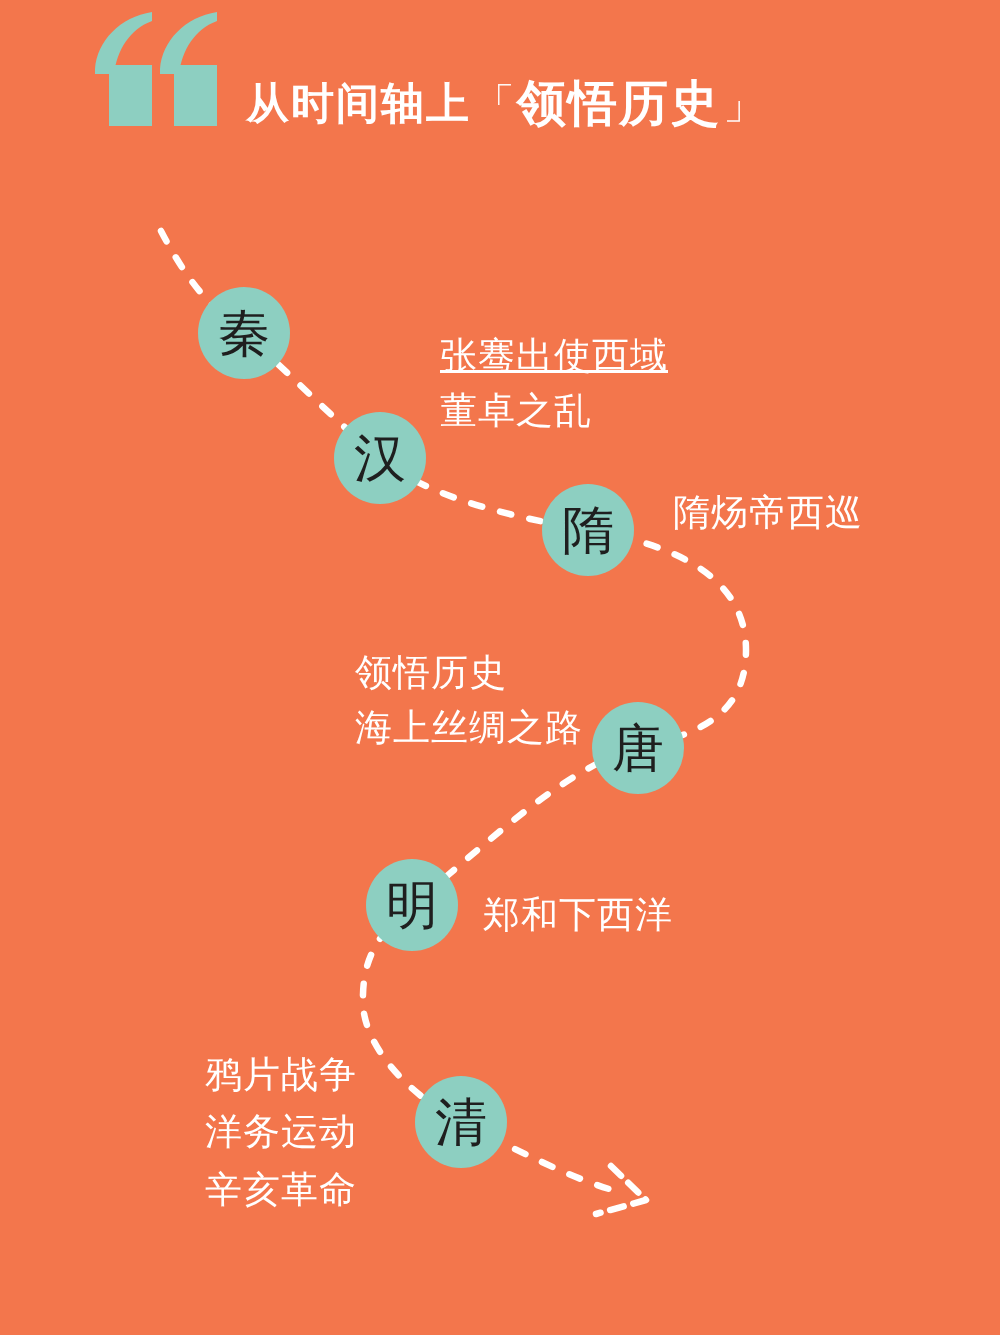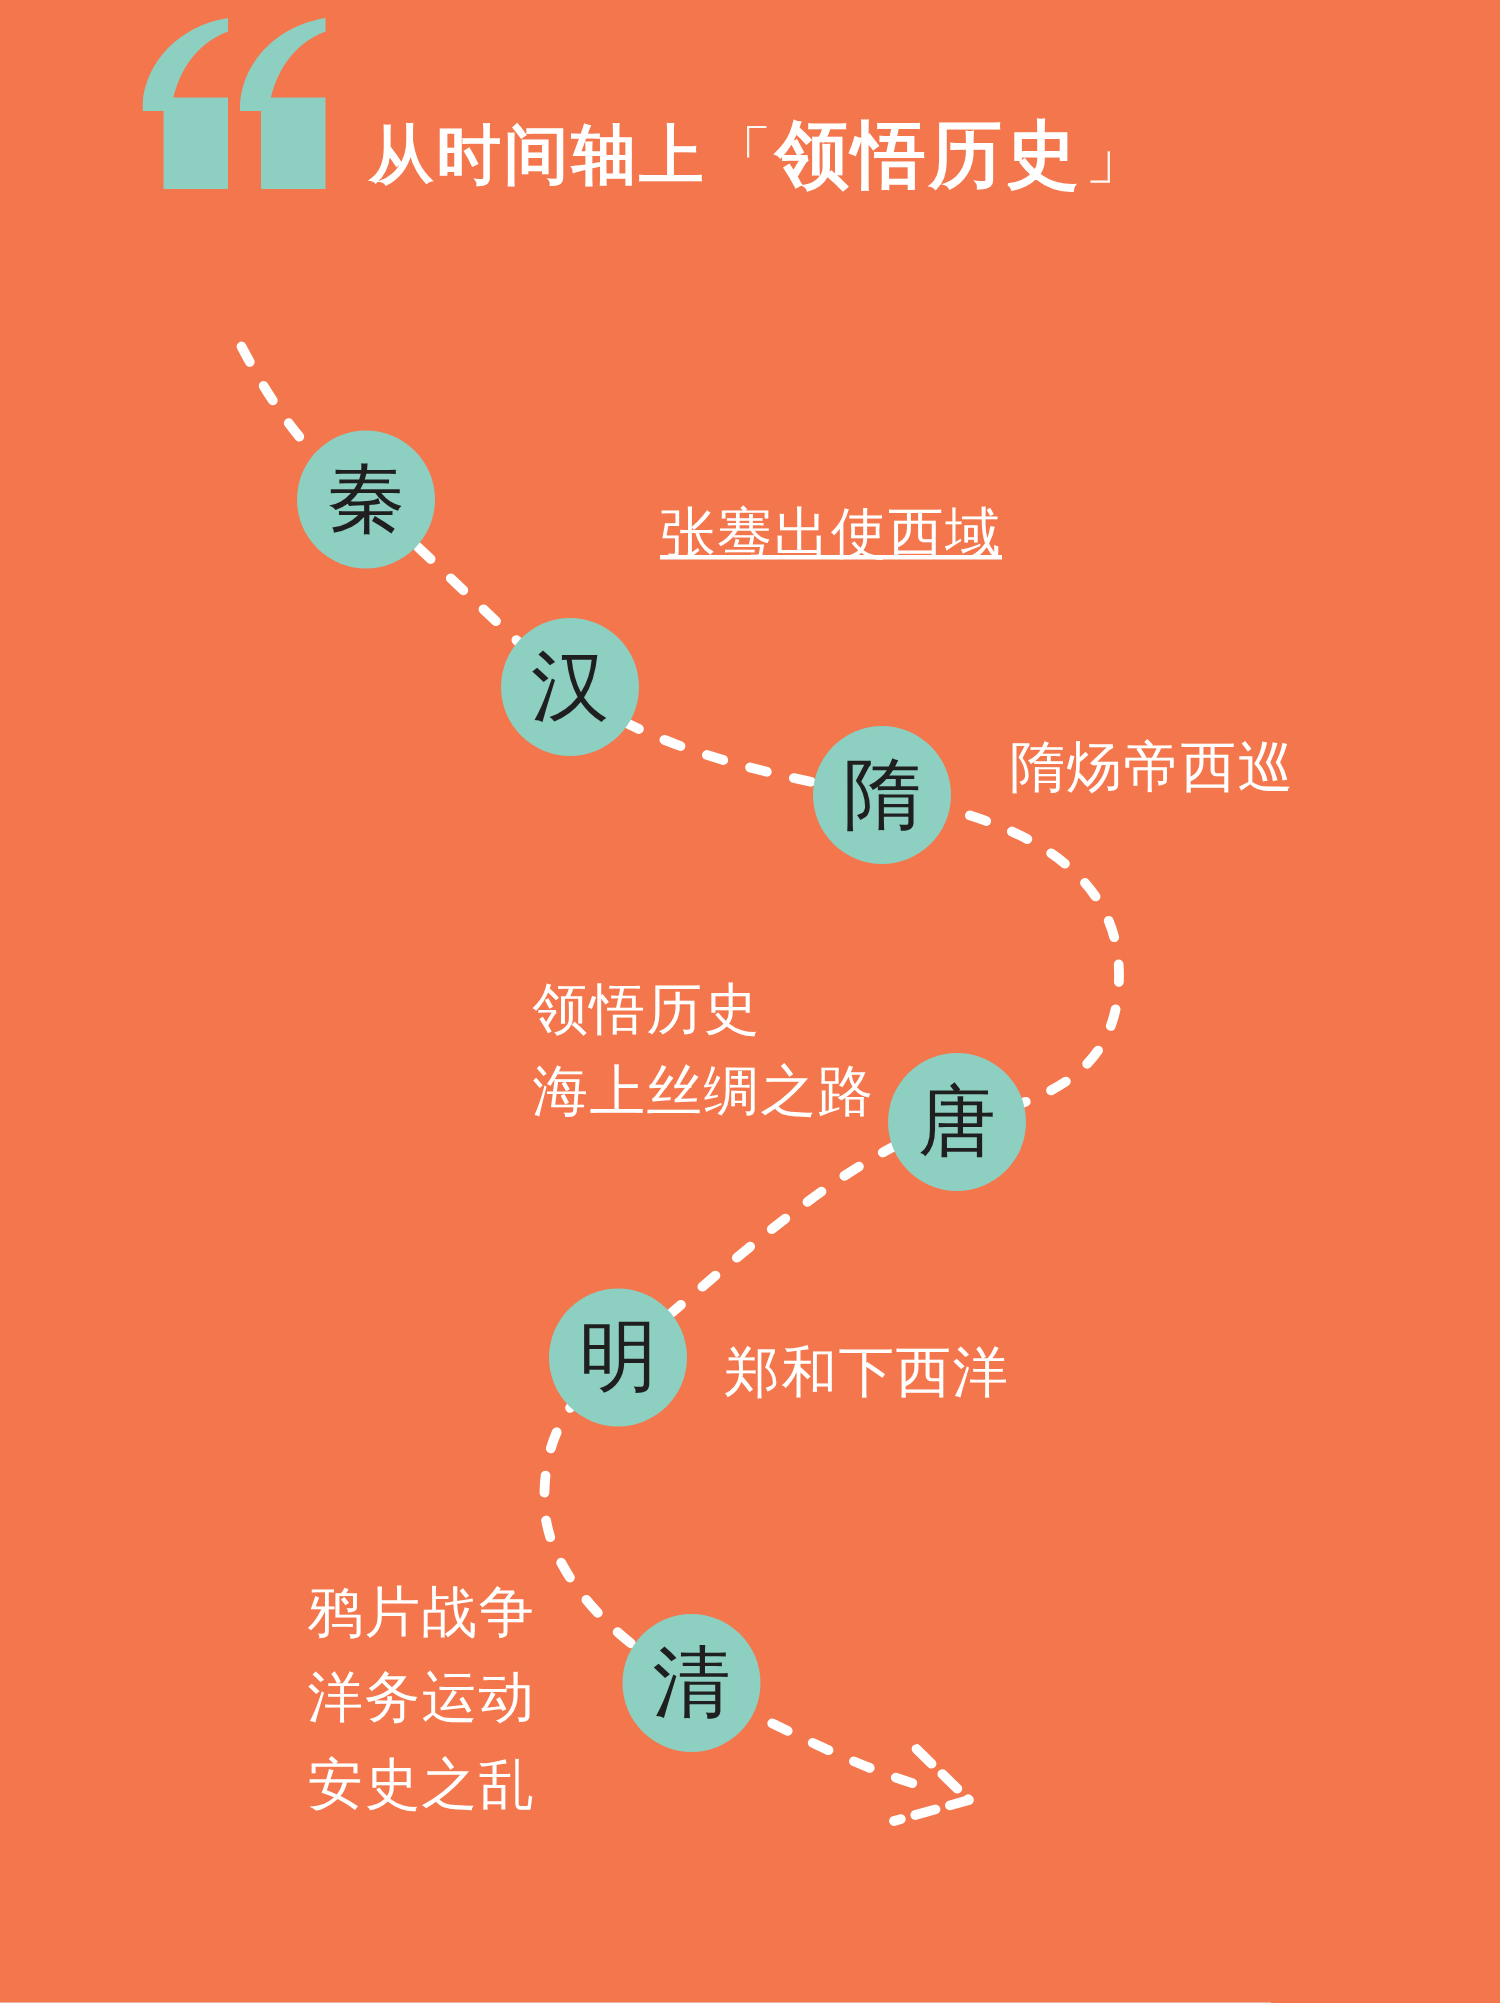--- a/index.html
+++ b/index.html
@@ -80,25 +80,26 @@
   </div>
   <div class="node" style="left:366px;top:859px;">
     <span class="glyph">明</span>
   </div>
   <div class="node" style="left:415px;top:1076px;">
     <span class="glyph">清</span>
   </div>
 
 
   <div class="event" style="left:440px;top:337px;text-decoration:underline;">张骞出使西域</div>
+  <div class="event" style="left:440px;top:392px;">董卓之乱</div>
 
   <div class="event" style="left:673px;top:497px;font-family:Liberation Mono, monospace;">隋炀帝西巡</div>
 
   <div class="event" style="left:355px;top:654px;">领悟历史</div>
   <div class="event" style="left:483px;top:896px;">郑和下西洋</div>
 
   <div class="event" style="left:355px;top:709px;">海上丝绸之路</div>
 
   <div class="event" style="left:205px;top:1113px;">洋务运动</div>
   <div class="event" style="left:205px;top:1056px;">鸦片战争</div>
-  <div class="event" style="left:205px;top:1171px;">安史之乱</div>
+  <div class="event" style="left:205px;top:1171px;">辛亥革命</div>
 
 </div>
 
 </body></html>

